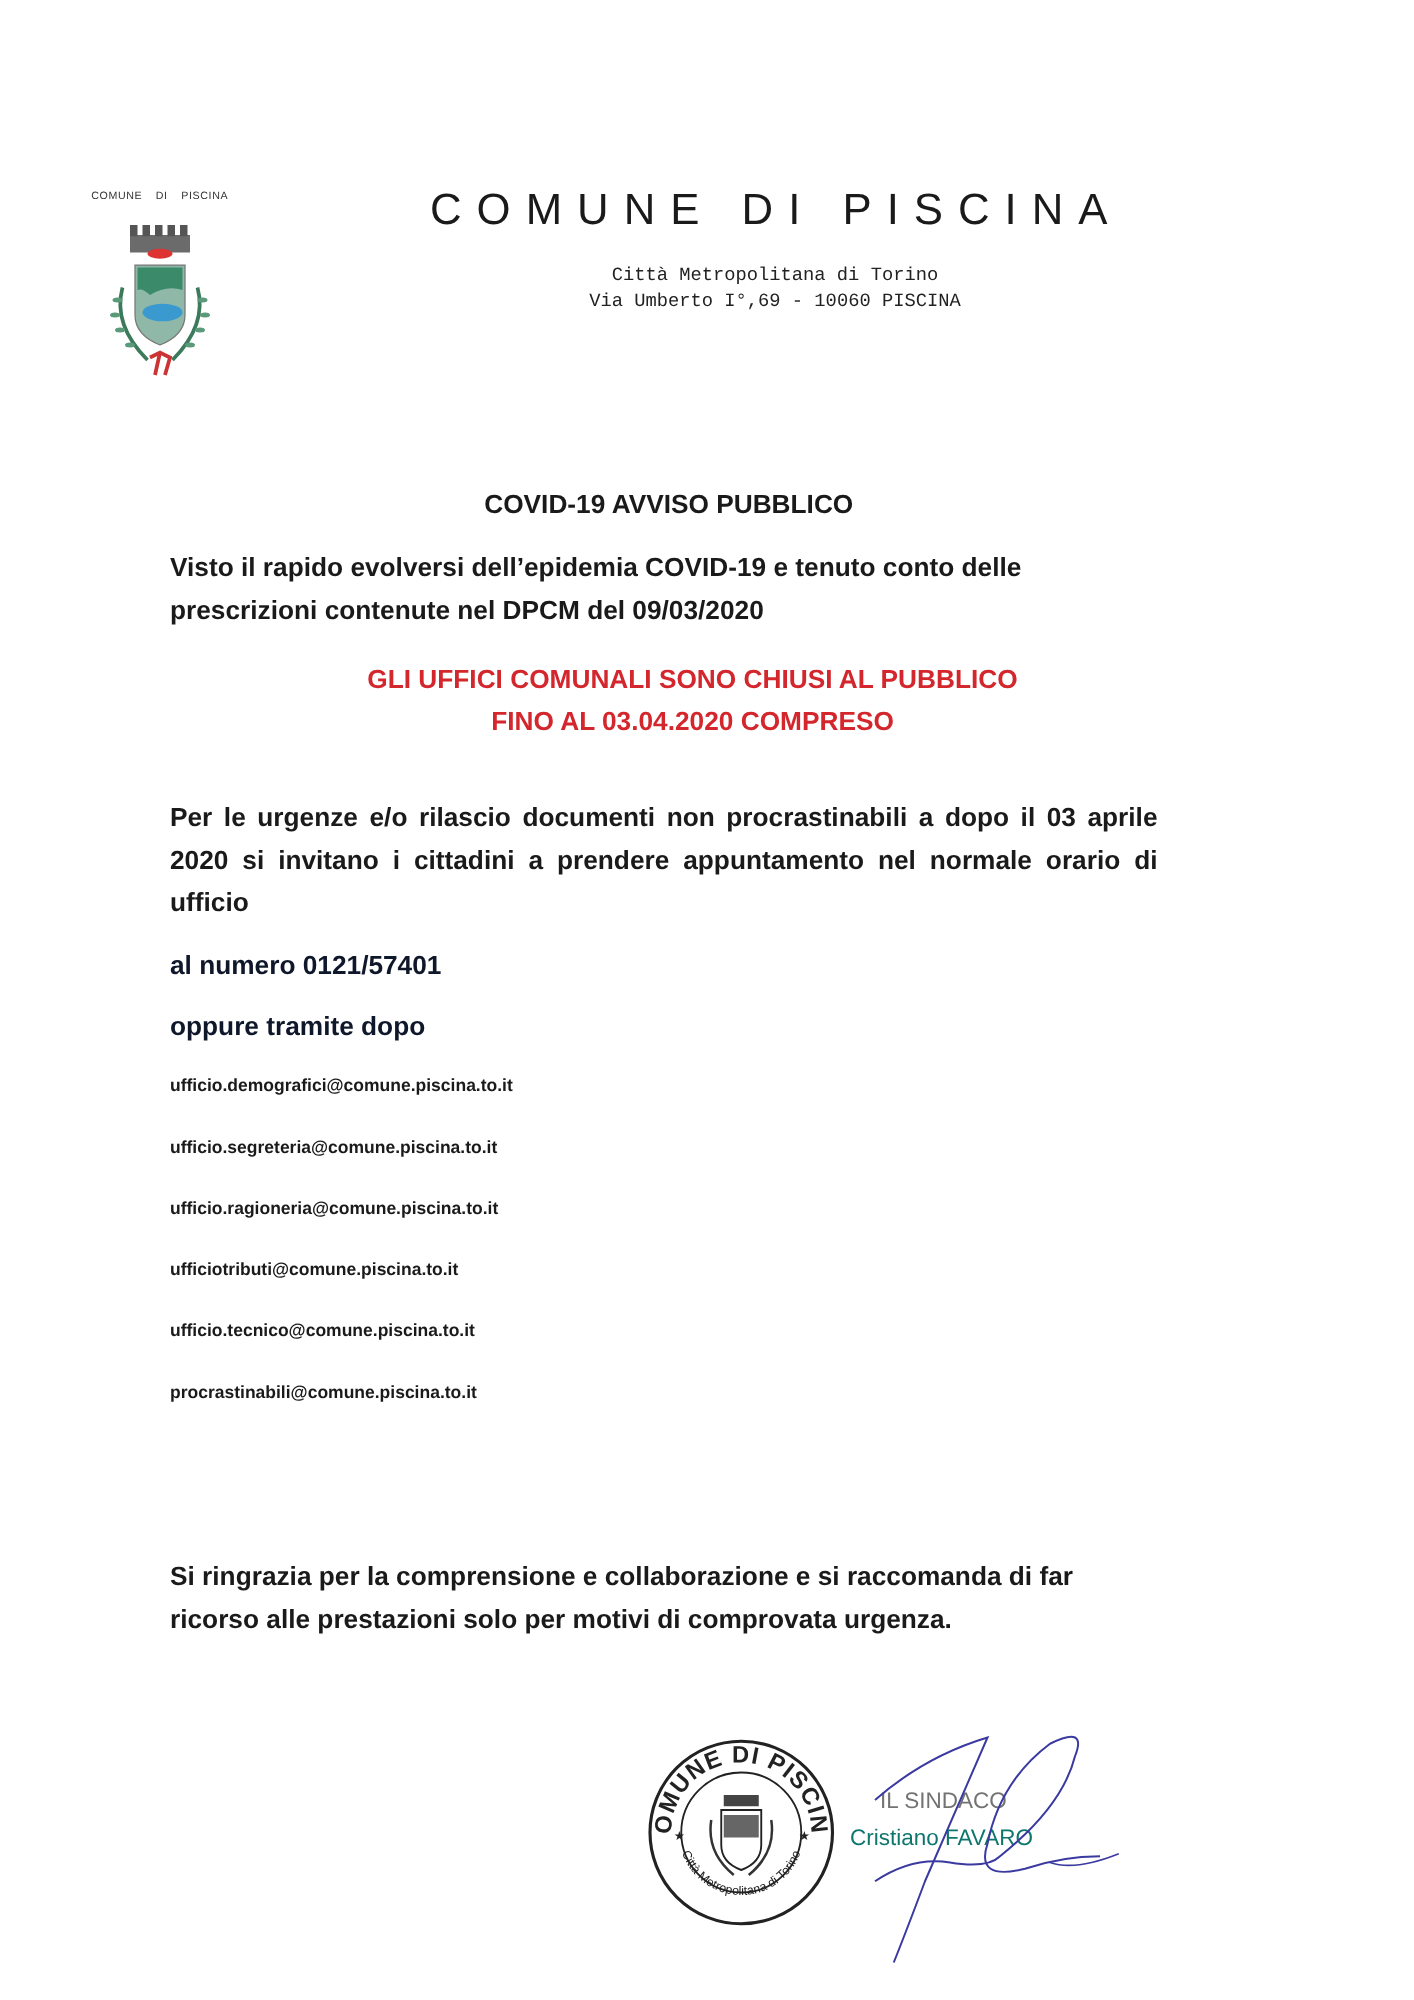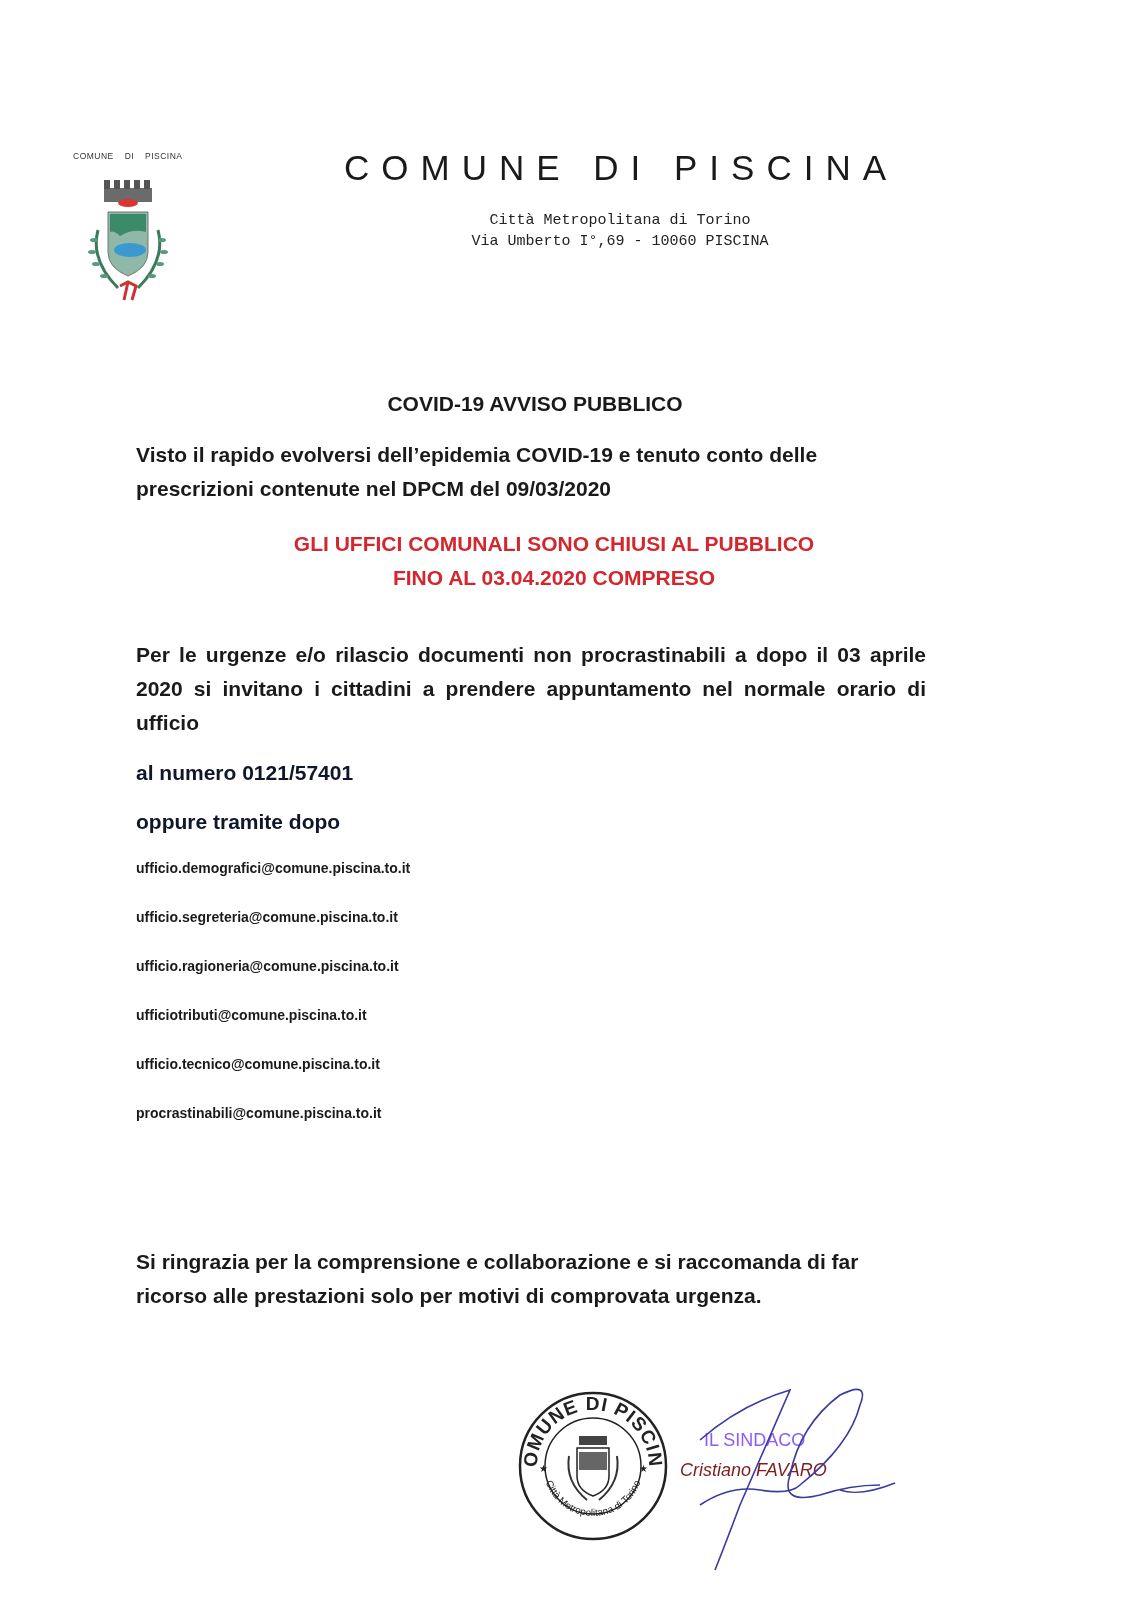--- a/index.html
+++ b/index.html
@@ -25,22 +25,22 @@
   .notice { position: absolute; left: 0; width: 1070px; text-align: center; font-size: 21px; font-weight: bold; color: #d3272d; line-height: 34px; top: 527px; margin-left: 19px; }
   .urg { top: 638px; text-align: justify; }
   .phone { top: 756px; }
   .mail-label { top: 805px; }
   .emails { position: absolute; left: 136px; top: 853px; margin: 0; padding: 0; list-style: none; }
   .emails li { font-size: 14px; font-weight: bold; height: 49px; line-height: 30px; }
   .closing { top: 1245px; }
 
   
   .stamp { position: absolute; left: 517px; top: 1390px; width: 152px; height: 152px; }
-  .sig-title { position: absolute; left: 704px; top: 1430px; font-size: 18px; color: #8b5cf6; }
-  .sig-name { position: absolute; left: 680px; top: 1460px; font-size: 18px; color: #7f1d1d; font-style: italic; }
+  .sig-title { position: absolute; left: 704px; top: 1430px; font-size: 18px; color: #737373; }
+  .sig-name { position: absolute; left: 680px; top: 1460px; font-size: 18px; color: #0f766e; }
   .signature { position: absolute; left: 680px; top: 1385px; width: 230px; height: 190px; }
 </style>
 </head>
 <body>
 
 <div class="crest-label sans">COMUNE DI PISCINA</div>
 <svg class="crest" viewBox="0 0 120 140">
 
   <g>
     <rect x="36" y="18" width="48" height="14" fill="#6b6b6b"></rect>

